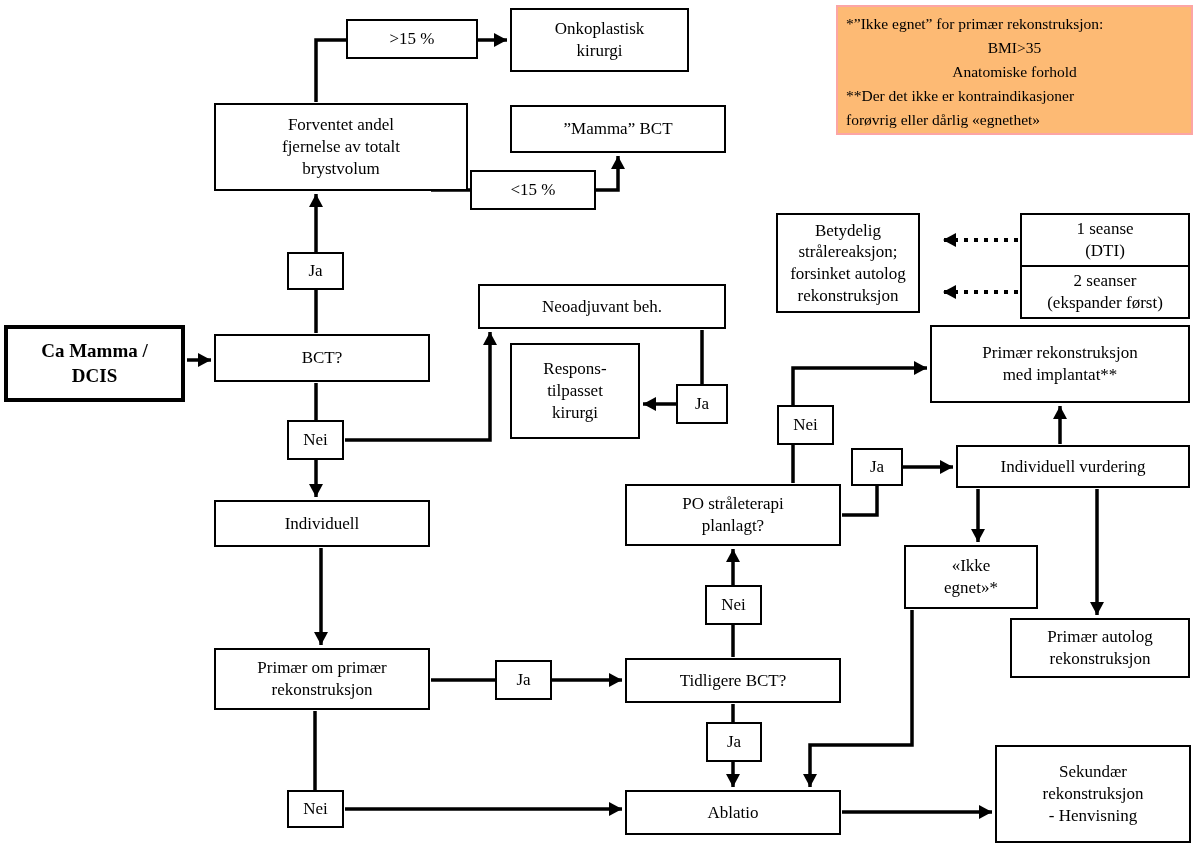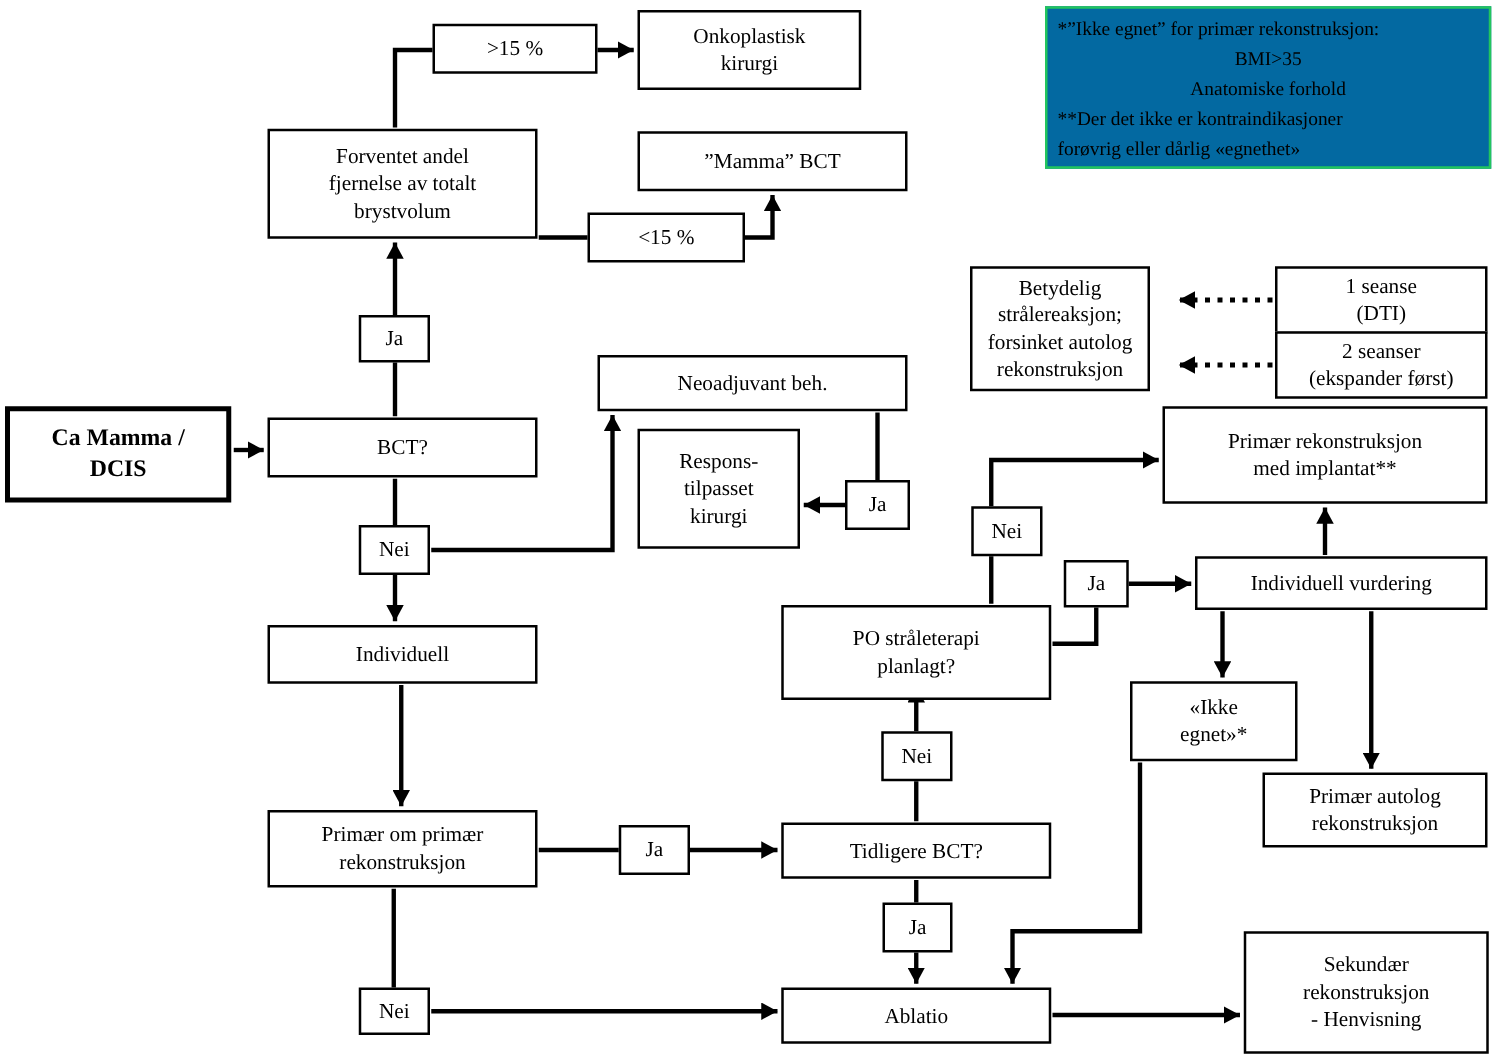--- a/index.html
+++ b/index.html
@@ -8,21 +8,21 @@
   .canvas { position:relative; width:1198px; height:847px; background:#fff; overflow:hidden; }
   .arrows { position:absolute; left:0; top:0; width:1198px; height:847px; }
   .node {
     position:absolute; border:2px solid #000; background:#fff;
     display:flex; align-items:center; justify-content:center;
     text-align:center; white-space:pre-line;
     font-size:17px; line-height:1.28; padding:2px;
   }
   .node.thick { border-width:4px; font-weight:bold; font-size:19px; line-height:1.3; }
   .note {
-    position:absolute; border:2px solid #22c55e; background:#0369a1;
+    position:absolute; border:2px solid #fca5a5; background:#fdba74;
     font-size:15.5px; line-height:1.55; padding:5px 8px 4px 8px;
   }
   .note .center { text-align:center; }
   .note .left { text-align:left; }
 </style>
 </head>
 <body>
 
 <div class="canvas">
 
@@ -56,42 +56,42 @@
       <path d="M 1018 240 L 943 240" stroke-width="4" stroke-dasharray="4 6" marker-end="url(#arw)"></path>
       <path d="M 1018 292 L 943 292" stroke-width="4" stroke-dasharray="4 6" marker-end="url(#arw)"></path>
     </g>
   </svg>
 
   <div class="node thick" style="left:4px;top:325px;width:181px;height:77px">Ca Mamma /
 DCIS</div>
   <div class="node" style="left:214px;top:334px;width:216px;height:48px">BCT?</div>
   <div class="node" style="left:287px;top:252px;width:57px;height:38px">Ja</div>
   <div class="node" style="left:287px;top:420px;width:57px;height:40px">Nei</div>
-  <div class="node" style="left:214px;top:103px;width:216px;height:88px">Forventet andel
+  <div class="node" style="left:214px;top:103px;width:254px;height:88px">Forventet andel
 fjernelse av totalt
 brystvolum</div>
   <div class="node" style="left:346px;top:19px;width:132px;height:40px">&gt;15 %</div>
   <div class="node" style="left:470px;top:170px;width:126px;height:40px">&lt;15 %</div>
   <div class="node" style="left:510px;top:8px;width:179px;height:64px">Onkoplastisk
 kirurgi</div>
   <div class="node" style="left:510px;top:105px;width:216px;height:48px">”Mamma” BCT</div>
   <div class="node" style="left:478px;top:284px;width:248px;height:45px">Neoadjuvant beh.</div>
   <div class="node" style="left:676px;top:384px;width:52px;height:40px">Ja</div>
   <div class="node" style="left:510px;top:343px;width:130px;height:96px">Respons-
 tilpasset
 kirurgi</div>
   <div class="node" style="left:214px;top:500px;width:216px;height:47px">Individuell</div>
   <div class="node" style="left:214px;top:648px;width:216px;height:62px">Primær om primær
 rekonstruksjon</div>
   <div class="node" style="left:495px;top:660px;width:57px;height:40px">Ja</div>
   <div class="node" style="left:287px;top:790px;width:57px;height:38px">Nei</div>
   <div class="node" style="left:625px;top:658px;width:216px;height:45px">Tidligere BCT?</div>
   <div class="node" style="left:705px;top:585px;width:57px;height:40px">Nei</div>
   <div class="node" style="left:706px;top:722px;width:56px;height:40px">Ja</div>
-  <div class="node" style="left:625px;top:484px;width:216px;height:76px">PO stråleterapi
+  <div class="node" style="left:625px;top:484px;width:216px;height:62px">PO stråleterapi
 planlagt?</div>
   <div class="node" style="left:777px;top:405px;width:57px;height:40px">Nei</div>
   <div class="node" style="left:851px;top:448px;width:52px;height:38px">Ja</div>
   <div class="node" style="left:930px;top:325px;width:260px;height:78px">Primær rekonstruksjon
 med implantat**</div>
   <div class="node" style="left:956px;top:445px;width:234px;height:43px">Individuell vurdering</div>
   <div class="node" style="left:904px;top:545px;width:134px;height:64px">«Ikke
 egnet»*</div>
   <div class="node" style="left:1010px;top:618px;width:180px;height:60px">Primær autolog
 rekonstruksjon</div>

